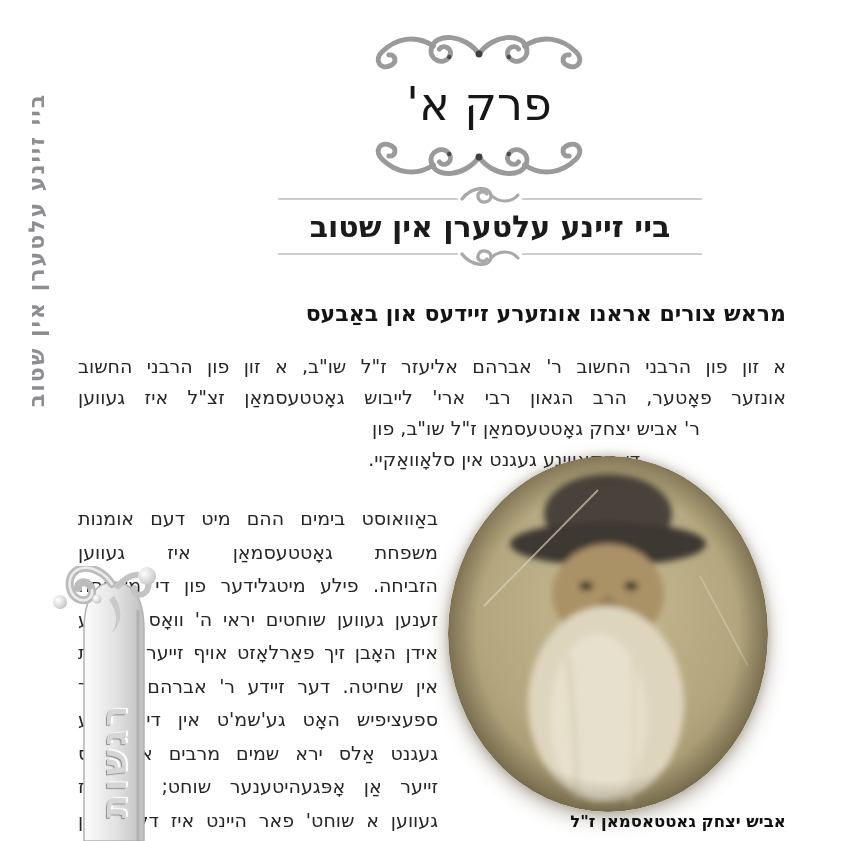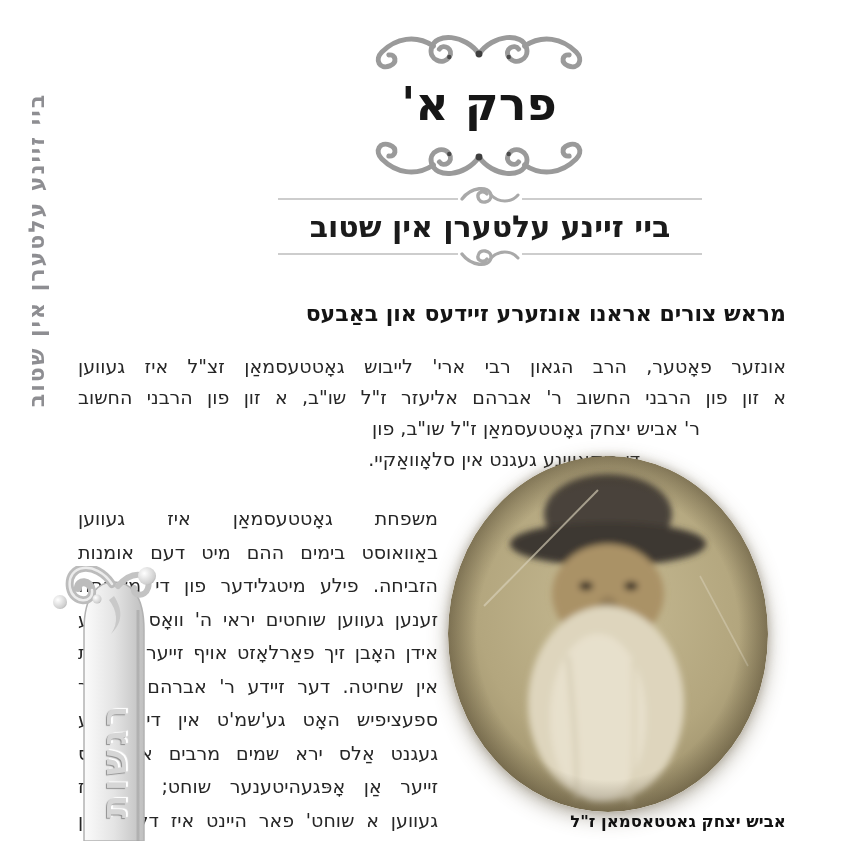--- a/index.html
+++ b/index.html
@@ -6,21 +6,21 @@
   html,body { background:#ffffff; }
   .page {
     position:relative; width:864px; height:841px; margin:0 auto;
     background:#ffffff; overflow:hidden;
     font-family:"DejaVu Sans", sans-serif; color:#262626;
   }
   
   .title-block { position:absolute; top:30px; left:318px; width:322px; text-align:center; }
   .flourish { width:218px; height:46px; display:block; margin:0 auto; }
   .flourish.flip { transform:scaleY(-1); }
-  .chapter-title { font-size:46px; font-weight:bold; color:#161616; line-height:1.15; margin:2px 0 4px 0; }
+  .chapter-title { font-size:46px; font-weight:normal; color:#161616; line-height:1.15; margin:2px 0 4px 0; }
   
   .subtitle-block { position:absolute; top:186px; left:278px; width:424px; text-align:center; }
   .rule-swirl { width:424px; height:20px; display:block; }
   .rule-swirl.flip { transform:scaleY(-1); }
   .subtitle { font-size:30px; font-weight:bold; color:#1b1b1b; line-height:1.3; margin:1px 0; }
   
   .side-header {
     position:absolute; left:-158px; top:236px; width:390px; height:28px;
     transform:rotate(-90deg); text-align:center; line-height:28px;
     font-size:22px; font-weight:bold; color:#8e8e92; letter-spacing:2px; white-space:nowrap;
@@ -102,29 +102,29 @@
       <path d="M0 13 H180" stroke="#bdbdbd" stroke-width="1.6"></path>
       <path d="M244 13 H424" stroke="#bdbdbd" stroke-width="1.6"></path>
       <path d="M184 13 C193 1 211 -1 213 9 C214 17 201 19 200 11 C199 6 206 4 209 8" stroke="#a9a9a9" stroke-width="3.4" fill="none" stroke-linecap="round"></path>
       <path d="M213 9 C221 17 233 17 240 9" stroke="#a9a9a9" stroke-width="3" fill="none" stroke-linecap="round"></path>
     </svg>
   </div>
 
   <div class="section-heading" dir="rtl">מראש צורים אראנו אונזערע זיידעס און באַבעס</div>
 
   <div class="para1" dir="rtl">
+    <div class="jline">א זון פון הרבני החשוב ר' אברהם אליעזר ז"ל שו"ב, א זון פון הרבני החשוב</div>
     <div class="jline">אונזער פאָטער, הרב הגאון רבי ארי' לייבוש גאָטטעסמאַן זצ"ל איז געווען</div>
-    <div class="jline">א זון פון הרבני החשוב ר' אברהם אליעזר ז"ל שו"ב, א זון פון הרבני החשוב</div>
     <div class="rline p1-l3">ר' אביש יצחק גאָטטעסמאַן ז"ל שו"ב, פון</div>
     <div class="rline p1-l4">די בוקאָווינע געגנט אין סלאָוואַקיי.</div>
   </div>
 
   <div class="para2" dir="rtl">
+    <div class="jline">באַוואוסט בימים ההם מיט דעם אומנות</div>
     <div class="jline">משפחת גאָטטעסמאַן איז געווען</div>
-    <div class="jline">באַוואוסט בימים ההם מיט דעם אומנות</div>
     <div class="jline">הזביחה. פילע מיטגלידער פון די משפחה</div>
     <div class="jline">זענען געווען שוחטים יראי ה' וואָס ערליכע</div>
     <div class="jline">אידן האָבן זיך פאַרלאָזט אויף זייער נאמנות</div>
     <div class="jline">אין שחיטה. דער זיידע ר' אברהם אליעזר</div>
     <div class="jline">ספעציפיש האָט גע'שמ'ט אין די גאַנצע</div>
     <div class="jline">געגנט אַלס ירא שמים מרבים און אַלס</div>
     <div class="jline">זייער אַן אָפּגעהיטענער שוחט; ער איז</div>
     <div class="jline">געווען א שוחט' פאר היינט איז דקות ווען</div>
   </div>
 

